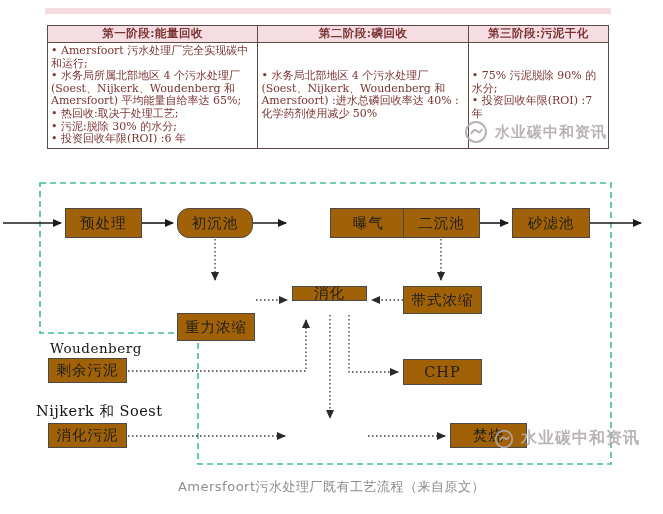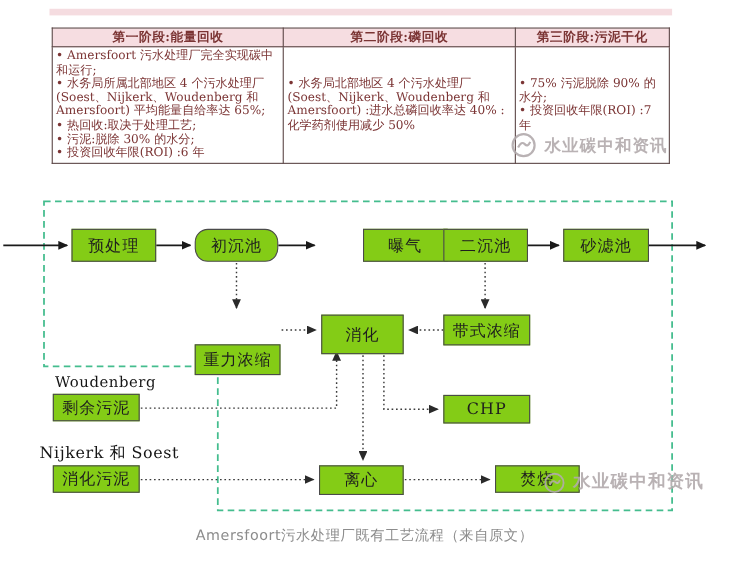--- a/index.html
+++ b/index.html
@@ -34,21 +34,21 @@
   .watermark{
     position:absolute;display:flex;align-items:center;gap:7px;
     color:#b2aaac;font-weight:bold;letter-spacing:1px;
     font-family:"DejaVu Sans","Liberation Sans",sans-serif;
     pointer-events:none;z-index:30;opacity:.9;
   }
   .watermark svg{flex:0 0 auto;}
   
   #flow-svg{position:absolute;left:0;top:0;z-index:1;}
   .pbox{
-    position:absolute;z-index:10;background:#84cc16;border:1.4px solid #4a4a4a;
+    position:absolute;z-index:10;background:#a16207;border:1.4px solid #4a4a4a;
     display:flex;align-items:center;justify-content:center;
     font-size:14.5px;color:#1e1e1e;letter-spacing:1px;box-sizing:border-box;
   }
   .ext-label{
     position:absolute;z-index:10;color:#151515;font-size:13.5px;letter-spacing:.5px;
   }
   #caption{
     position:absolute;left:0;top:478px;width:663px;text-align:center;z-index:10;
     color:#8c8c8c;font-size:13px;letter-spacing:.5px;
     font-family:"DejaVu Sans","Liberation Sans",sans-serif;
@@ -152,34 +152,31 @@
   <div class="pbox" style="left:403px;top:208px;width:77px;height:30px;">
       <span>二沉池</span>
     </div>
   <div class="pbox" style="left:512px;top:208px;width:78px;height:30px;">
       <span>砂滤池</span>
     </div>
 
   <div class="pbox" style="left:177px;top:286px;width:78px;height:28px;margin-top:27px;">
       <span>重力浓缩</span>
     </div>
-  <div class="pbox" style="left:292px;top:286px;width:75px;height:36px;">
+  <div class="pbox" style="left:292px;top:286px;width:75px;height:15px;">
       <span>消化</span>
     </div>
   <div class="pbox" style="left:403px;top:286px;width:79px;height:28px;">
       <span>带式浓缩</span>
     </div>
 
   <div class="pbox" style="left:403px;top:359px;width:79px;height:26px;">
       <span>CHP</span>
     </div>
 
-  <div class="pbox" style="left:290px;top:423px;width:77px;height:27px;">
-      <span>离心</span>
-    </div>
   <div class="pbox" style="left:450px;top:423px;width:77px;height:25px;">
       <span>焚烧</span>
     </div>
 
   <div class="pbox" style="left:48px;top:358px;width:79px;height:25px;">
       <span>剩余污泥</span>
     </div>
   <div class="pbox" style="left:48px;top:423px;width:79px;height:25px;">
       <span>消化污泥</span>
     </div>

